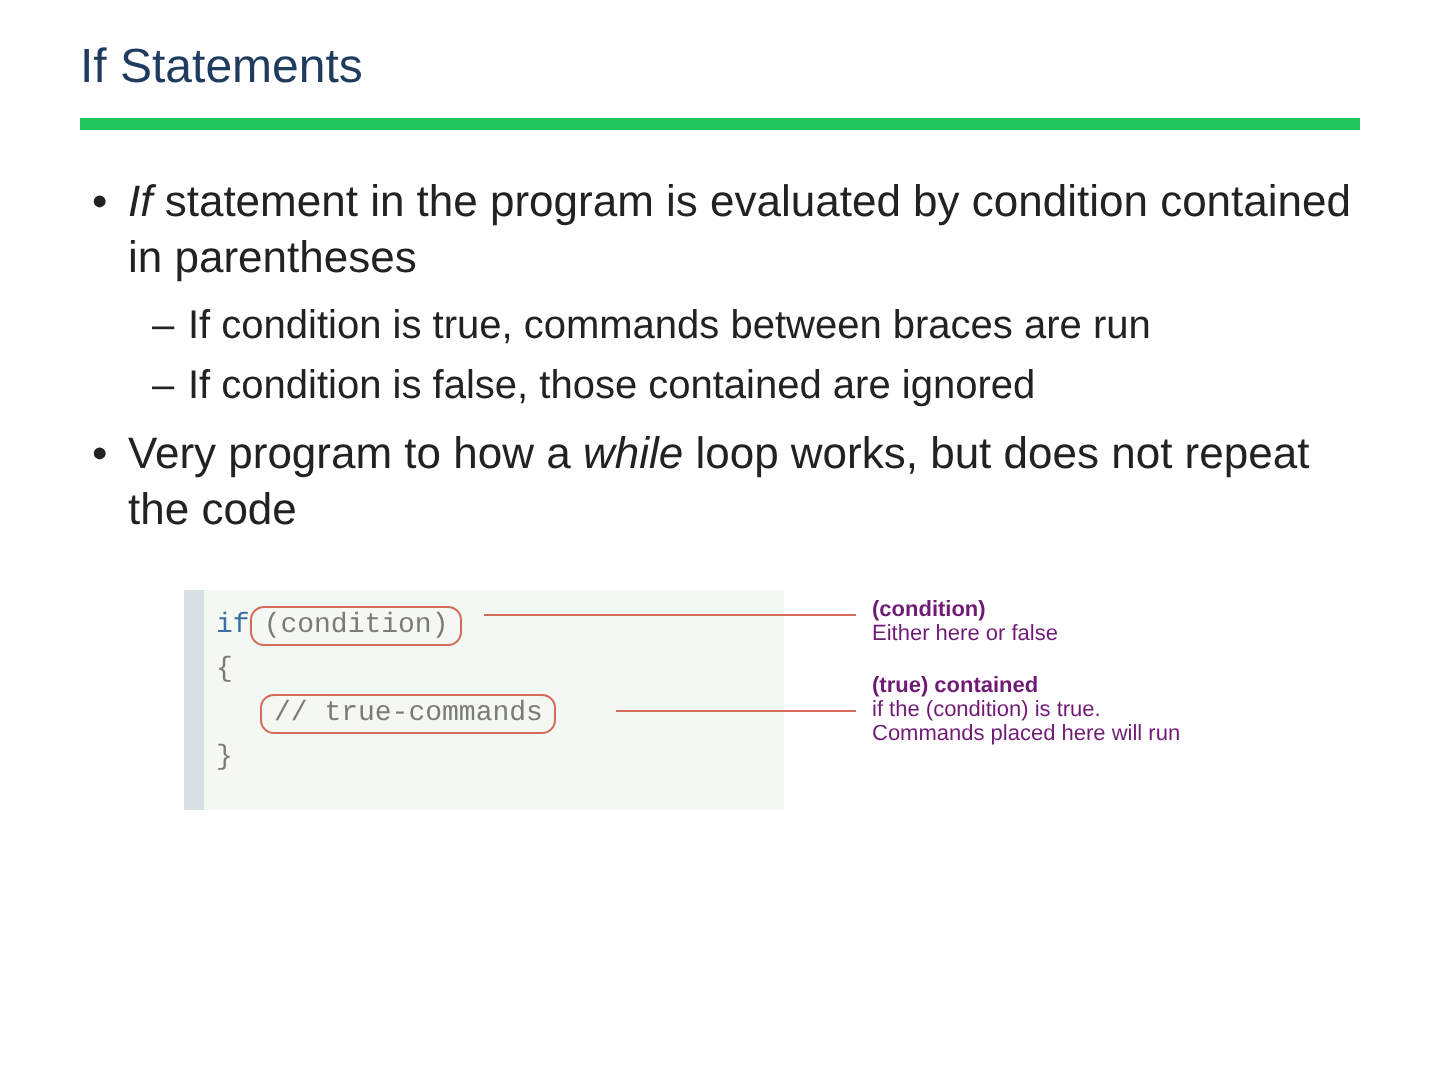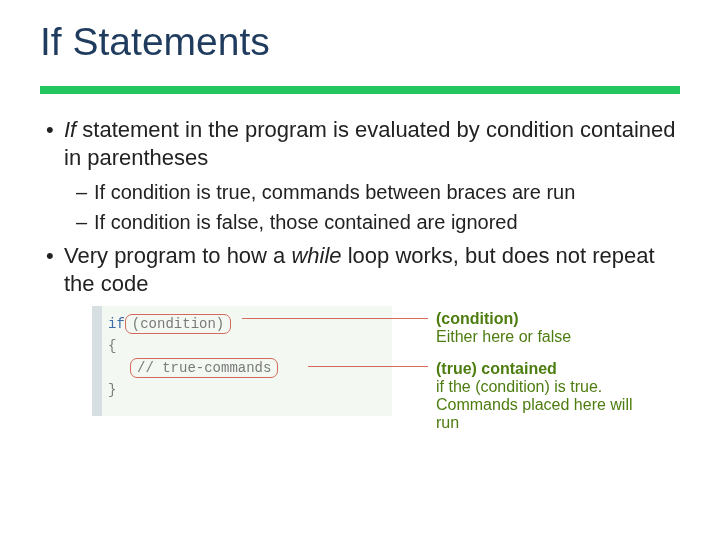--- a/index.html
+++ b/index.html
@@ -8,24 +8,24 @@
     height: 540px;
     background: #fff;
     font-family: Arial, Helvetica, sans-serif;
     overflow: hidden;
   }
   .slide {
     padding: 20px 40px 0 40px;
   }
   .title {
     color: #1f3b5e;
-    font-size: 39px;
+    font-size: 24px;
     font-weight: normal;
-    border-bottom: 8px solid #22c55e;
-    padding-bottom: 22px;
+    border-bottom: 6px solid #22c55e;
+    padding-bottom: 11px;
     margin-bottom: 22px;
   }
   .bullets {
     color: #222;
     font-size: 22px;
     line-height: 1.28;
   }
   .b1 {
     margin-left: 6px;
     margin-bottom: 8px;
@@ -43,21 +43,21 @@
     display: flex;
   }
   .b2 .dash {
     width: 18px;
     flex-shrink: 0;
   }
   .b2 .txt { flex: 1; }
   .italic { font-style: italic; }
 
   .codebox {
-    margin-top: 8px;
+    margin-top: 26px;
     margin-left: 52px;
     display: flex;
     gap: 0;
   }
   .code-left {
     position: relative;
     width: 300px;
     height: 110px;
     background: #f4f8f3;
     font-family: "Courier New", monospace;
@@ -78,22 +78,22 @@
     padding: 0 6px;
     display: inline-block;
     line-height: 18px;
   }
   .code-line { margin-bottom: 4px; white-space: nowrap; }
   .cmdline { margin-left: 22px; }
 
   .code-right {
     width: 250px;
     font-family: Arial, sans-serif;
-    font-size: 16px;
-    color: #4d7c0f;
+    font-size: 11px;
+    color: #701a75;
     padding-left: 44px;
     position: relative;
   }
   .callout-title { font-weight: bold; }
   .callout1 { margin-top: 4px; margin-bottom: 14px; }
   .callout2 { }
   .connector {
     position: absolute;
     border-top: 1.5px solid #d46a5a;
     height: 0;

